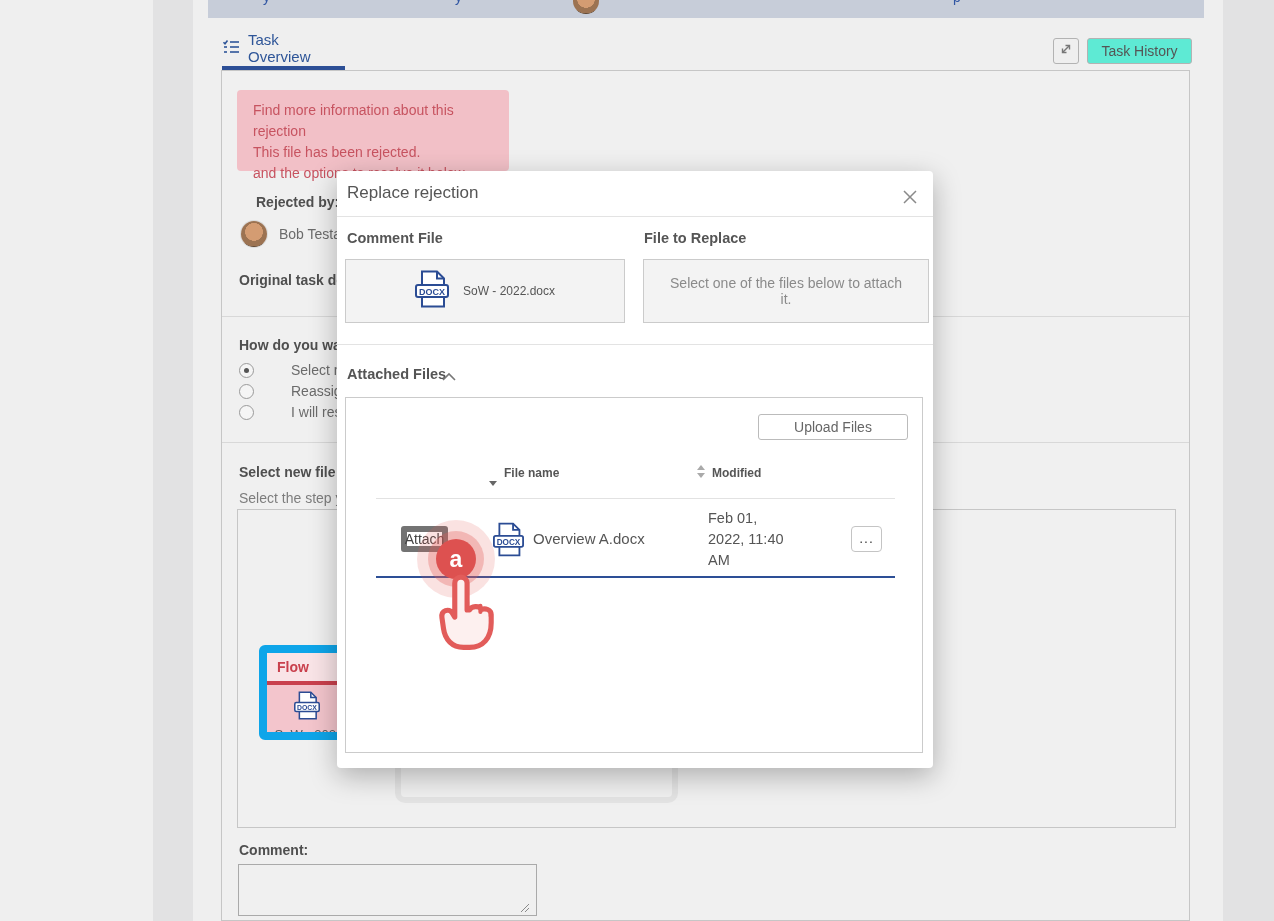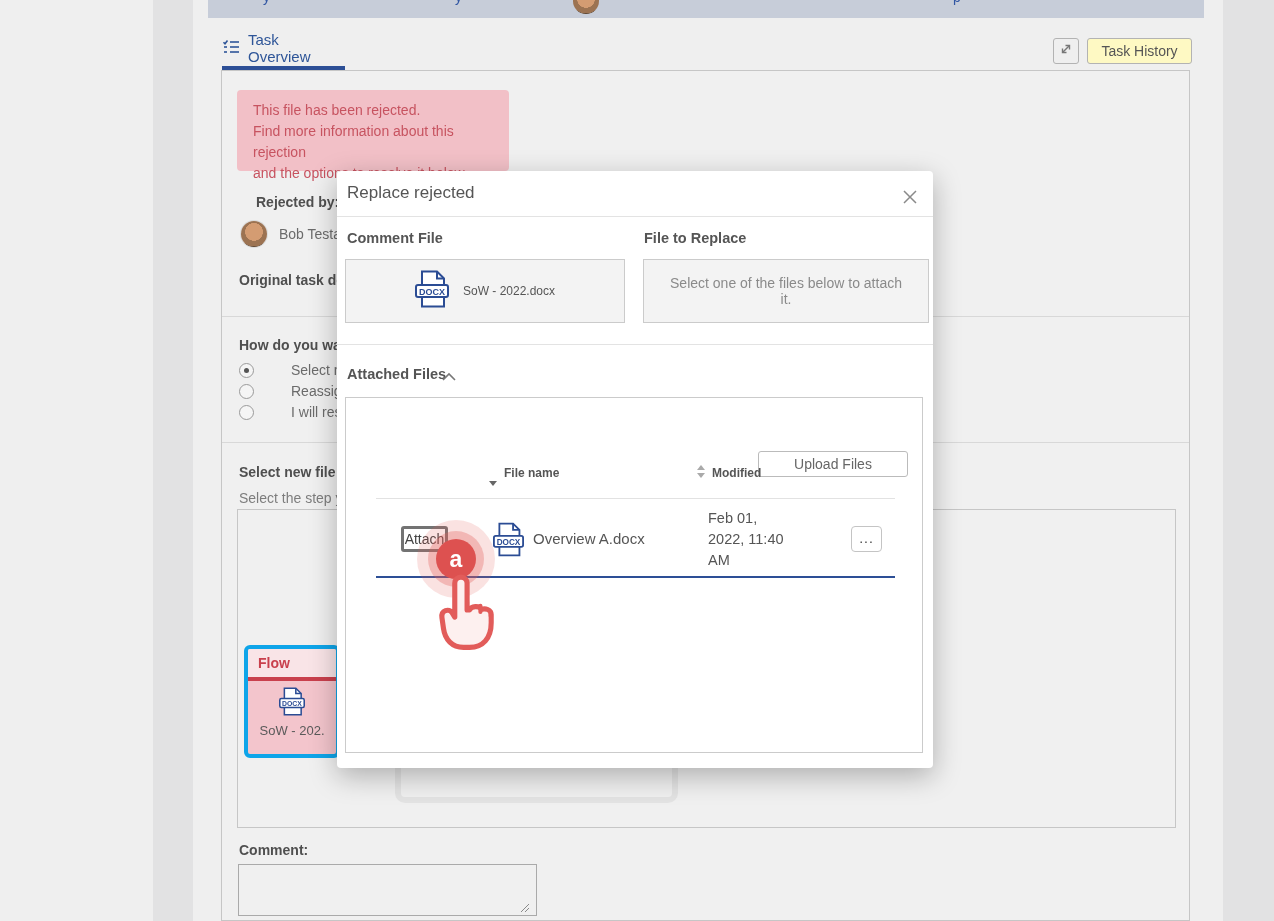--- a/index.html
+++ b/index.html
@@ -16,41 +16,41 @@
   #bar-avatar { position:absolute; left:365px; top:-12px; width:26px; height:26px; border-radius:50%;
     background: radial-gradient(circle at 50% 42%, #d49c72 0 44%, #9c7352 45% 72%, #5f452f 73%); }
 
   
   .tab { position:absolute; top:30px; height:36px; display:flex; align-items:center; gap:8px; font-size:15px; cursor:pointer; }
   #tab-overview { left:222px; width:123px; color:#2e5598; justify-content:center; }
   #tab-underline { position:absolute; left:222px; top:66px; width:123px; height:4px; background:#2d4f96; }
   #tab-sow { left:345px; width:159px; color:#9b9b9b; border-left:1px solid #cfcfcf; border-right:1px solid #cfcfcf; justify-content:center; }
   .icon-btn { position:absolute; background:#efefef; border:1px solid #b3b3b3; border-radius:3px; display:flex; align-items:center; justify-content:center; cursor:pointer; }
   #expand-btn { left:1053px; top:38px; width:26px; height:26px; }
-  #history-btn { position:absolute; left:1087px; top:38px; width:105px; height:26px; background:#fef9c3; border:1px solid #b3b3b3;
+  #history-btn { position:absolute; left:1087px; top:38px; width:105px; height:26px; background:#5eead4; border:1px solid #b3b3b3;
     border-radius:3px; font-size:14px; color:#555; display:flex; align-items:center; justify-content:center; cursor:pointer; }
 
   
   #panel { position:absolute; left:221px; top:70px; width:969px; height:851px; background:#f0f0f0; border:1px solid #c6c6c6; }
   .divider { position:absolute; left:0; width:967px; height:1px; background:#d8d8d8; }
 
   #alert { position:absolute; left:15px; top:19px; width:272px; height:81px; background:#f2c0c7; border-radius:4px;
     padding:10px 16px; color:#c75360; font-size:14px; line-height:21px; }
 
   .lbl-bold { position:absolute; font-size:14px; font-weight:bold; color:#4f4f4f; white-space:nowrap; }
   .lbl-reg  { position:absolute; font-size:14px; color:#6b6b6b; white-space:nowrap; }
 
   #avatar2 { position:absolute; left:19px; top:150px; width:26px; height:26px; border-radius:50%;
     background: radial-gradient(circle at 50% 42%, #d49c72 0 44%, #9c7352 45% 72%, #5f452f 73%); box-shadow:0 0 0 1px #dcdcdc; }
 
   .radio { position:absolute; left:17px; width:15px; height:15px; border:1px solid #9a9a9a; border-radius:50%; background:#f5f5f5; }
   .radio.checked::after { content:""; position:absolute; left:4px; top:4px; width:5px; height:5px; border-radius:50%; background:#555; }
 
   #flow-container { position:absolute; left:15px; top:438px; width:939px; height:319px; border:1px solid #c6c6c6; }
-  #flow-card { position:absolute; left:6px; top:135px; width:96px; height:113px; border:4px solid #0ea5e9; border-radius:6px;
+  #flow-card { position:absolute; left:21px; top:135px; width:96px; height:95px; border:8px solid #0ea5e9; border-radius:6px;
     overflow:hidden; background:#f3c5cc; }
   #flow-card-header { height:28px; background:#f9e4e7; color:#c9404d; font-weight:bold; font-size:14px; line-height:28px; padding-left:10px; }
   #flow-card-bar { height:4px; background:#c9404d; }
   #flow-card-body { text-align:center; padding-top:6px; }
   #flow-card-file { font-size:13px; color:#5a5a5a; margin-top:3px; white-space:nowrap; }
   #placeholder-box { position:absolute; left:157px; top:13px; width:283px; height:280px; border:6px solid #e3e3e3; border-radius:10px; }
 
   #comment-box { position:absolute; left:16px; top:793px; width:299px; height:52px; border:1px solid #aaa; background:transparent;
     resize:none; font-family:"Liberation Sans",sans-serif; font-size:14px; color:#555; padding:6px; outline:none; }
   #resize-grip { position:absolute; left:297px; top:828px; pointer-events:none; }
@@ -65,24 +65,24 @@
   .file-box { position:absolute; top:88px; height:64px; background:#f3f3f3; border:1px solid #cbcbcb;
     display:flex; align-items:center; justify-content:center; gap:14px; }
   #attached-box { left:8px; width:280px; }
   #replace-box { left:306px; width:286px; color:#8a8a8a; font-size:14px; text-align:center; padding:0 25px; }
   #attached-name { font-size:12px; color:#555; }
 
   #chevron-up { position:absolute; left:103px; top:197px; }
 
   #files-box { position:absolute; left:8px; top:226px; width:578px; height:356px; border:1px solid #cbcbcb; background:#fff; }
   #upload-btn { position:absolute; left:412px; top:16px; width:150px; height:26px; border:1px solid #bbb; border-radius:3px;
-    background:#fff; color:#666; font-size:14px; display:flex; align-items:center; justify-content:center; cursor:pointer;margin-top:37px; }
+    background:#fff; color:#666; font-size:14px; display:flex; align-items:center; justify-content:center; cursor:pointer; }
   .th { position:absolute; font-size:12px; font-weight:bold; color:#555; }
   #file-row { position:absolute; left:30px; top:100px; width:519px; height:80px; border-top:1px solid #e2e2e2; border-bottom:2px solid #2d4f96; background:#fff; }
-  #attach-btn { position:absolute; left:25px; top:27px; width:47px; height:26px; background:#fff; border:3px solid #737373; border-radius:3px;
+  #attach-btn { position:absolute; left:25px; top:27px; width:47px; height:26px; background:#fff; border:6px solid #737373; border-radius:3px;
     font-size:14px; color:#444; display:flex; align-items:center; justify-content:center; cursor:pointer; }
   #row-name { position:absolute; left:157px; top:31px; font-size:15px; color:#555; white-space:nowrap; }
   #row-modified { position:absolute; left:332px; top:9px; width:88px; font-size:14.5px; color:#555; line-height:21px; }
   #row-menu { position:absolute; left:475px; top:27px; width:31px; height:26px; border:1px solid #c4c4c4; border-radius:4px; background:#fff;
     font-size:14px; color:#444; letter-spacing:1px; display:flex; align-items:flex-end; justify-content:center; line-height:10px; padding-bottom:8px; cursor:pointer; }
 
   
   .halo { position:absolute; border-radius:50%; }
   #halo-outer { left:80px; top:349px; width:78px; height:78px; background:rgba(226,92,90,.18); }
   #halo-mid   { left:91px; top:360px; width:56px; height:56px; background:rgba(226,92,90,.32); }
@@ -128,22 +128,22 @@
         <polyline points="7.5,4.5 11.5,4.5 11.5,8.5"></polyline>
         <polyline points="4.5,7.5 4.5,11.5 8.5,11.5"></polyline>
       </svg>
     </span>
   </div>
   <div id="history-btn">Task History</div>
 
   <div id="panel">
 
     <div id="alert">
+      <div>Find more information about this rejection</div>
       <div>This file has been rejected.</div>
-      <div>Find more information about this rejection</div>
       <div>and the options to resolve it below.</div>
     </div>
 
     <div class="lbl-bold" style="left:34px; top:123px">Rejected by:</div>
     <div id="avatar2"></div>
     <div class="lbl-reg" style="left:57px; top:155px">Bob Testa</div>
     <div class="lbl-bold" style="left:17px; top:201px">Original task des</div>
 
     <div class="divider" style="top:245px"></div>
 
@@ -183,21 +183,21 @@
     <textarea id="comment-box" style=""></textarea>
     <span id="resize-grip">
       <svg width="11" height="11" viewBox="0 0 11 11" stroke="#8a8a8a" stroke-width="1">
         <line x1="2" y1="10" x2="10" y2="2"></line>
           <line x1="6" y1="10" x2="10" y2="6"></line>
       </svg>
     </span>
   </div>
 
   <div id="modal">
-    <div id="modal-title">Replace rejected</div>
+    <div id="modal-title">Replace rejection</div>
     <div id="modal-close">
       <svg width="18" height="18" viewBox="0 0 18 18" stroke="#8a8a8a" stroke-width="1.5">
         <path d="M3 3 L15 15 M15 3 L3 15" fill="none"></path>
       </svg>
     </div>
     <div class="modal-divider" style="top:45px"></div>
 
     <div class="modal-lbl" style="left:10px; top:59px">Comment File</div>
     <div class="modal-lbl" style="left:307px; top:59px">File to Replace</div>
 

